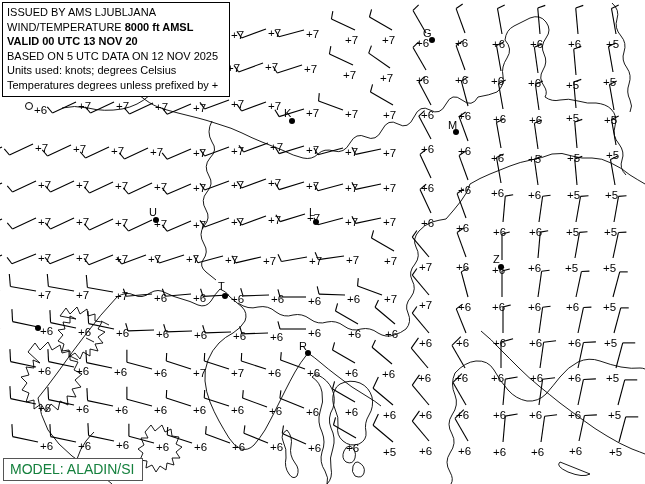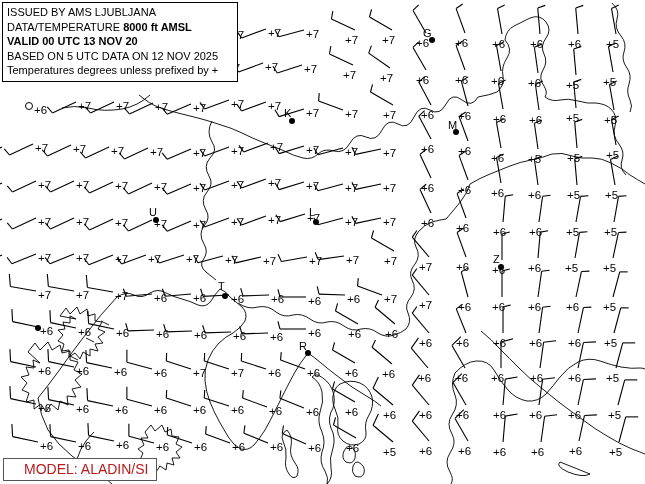--- a/index.html
+++ b/index.html
@@ -1,24 +1,24 @@
 <!DOCTYPE html>
 <html><head>
 <meta charset="utf-8">
 <style>
   html,body{margin:0;padding:0;background:#e8e8e8;}
   .stage{position:relative;width:645px;height:484px;background:#ffffff;overflow:hidden;
          font-family:"Liberation Sans",sans-serif;}
   svg{position:absolute;left:0;top:0;}
   .infobox{position:absolute;left:2px;top:2px;width:222px;background:#ffffff;
-           border:1px solid #000;padding:2px 8px 3px 4px;font-size:11px;line-height:14.6px;
+           border:1px solid #000;padding:2px 0 3px 4px;font-size:11px;line-height:14.6px;
            color:#000;white-space:nowrap;}
   .infobox b{font-weight:bold;margin-top:16px;}
   .modelbox{position:absolute;left:3px;top:458px;background:#ffffff;border:1px solid #555;
-            padding:2px 8px 3px 20px;font-size:14px;color:#b91c1c;white-space:nowrap;}
+            padding:2px 8px 3px 6px;font-size:14px;color:#15803d;white-space:nowrap;}
 </style>
 </head>
 <body>
 
 <div class="stage">
 
   <svg id="map" width="645" height="484" viewBox="0 0 645 484">
       <path d="M139,95 Q150,104 158,107 T178,113 T198,118 T218,124 Q232,128 242,133 T262,142 T282,150 Q294,156 303,158 Q312,160 318,154 T334,151 T350,143 T366,137 T382,130 T398,124 T414,117 T430,110 T446,104 T462,100 T478,97 Q490,95 497,92" fill="none" stroke="#000" stroke-width="0.9"></path>
       <path d="M497,92 Q505,85 503,76 T507,58 T505,40 Q506,30 514,26 T530,18 Q540,14 546,22 Q552,30 546,38 Q540,46 544,54 Q548,62 543,70 Q538,78 544,86 Q548,92 545,97 Q552,102 560,100 T578,101 T596,103 Q606,104 611,109 Q618,116 615,126 Q612,136 619,144 Q625,152 622,160 Q619,168 626,175" fill="none" stroke="#000" stroke-width="0.9"></path>
       <path d="M446,219 Q454,210 461,201 Q468,192 470,184 Q480,178 490,174 Q500,170 510,166 Q520,162 531,160 Q542,158 552,154 Q562,152 572,156 Q582,159 592,158 Q602,158 611,163 Q622,168 630,175 Q638,180 645,184" fill="none" stroke="#000" stroke-width="0.9"></path>
@@ -1031,23 +1031,24 @@
         <circle cx="308" cy="353" r="3" fill="#000"></circle>
         <text x="299" y="350" font-size="11" font-family="&quot;Liberation Sans&quot;,sans-serif" fill="#000">R</text>
       </g>
       <g>
         <circle cx="38" cy="328" r="3" fill="#000"></circle>
       </g>
     </svg>
 
   <div class="infobox">
     <div>ISSUED BY AMS LJUBLJANA</div>
-    <div><span>DATA/TEMPERATURE </span><b>8000 ft AMSL</b></div>
+    <div><span>WIND/TEMPERATURE </span><b>8000 ft AMSL</b></div>
     <div><b>VALID 00 UTC 13 NOV 20</b></div>
     <div>BASED ON 5 UTC DATA ON 12 NOV 2025</div>
+    <div>Units used: knots; degrees Celsius</div>
     <div>Temperatures degrees unless prefixed by +</div>
   </div>
 
   <div class="modelbox">
     <span>MODEL: ALADIN/SI</span>
   </div>
 
 </div>
 
 </body></html>

